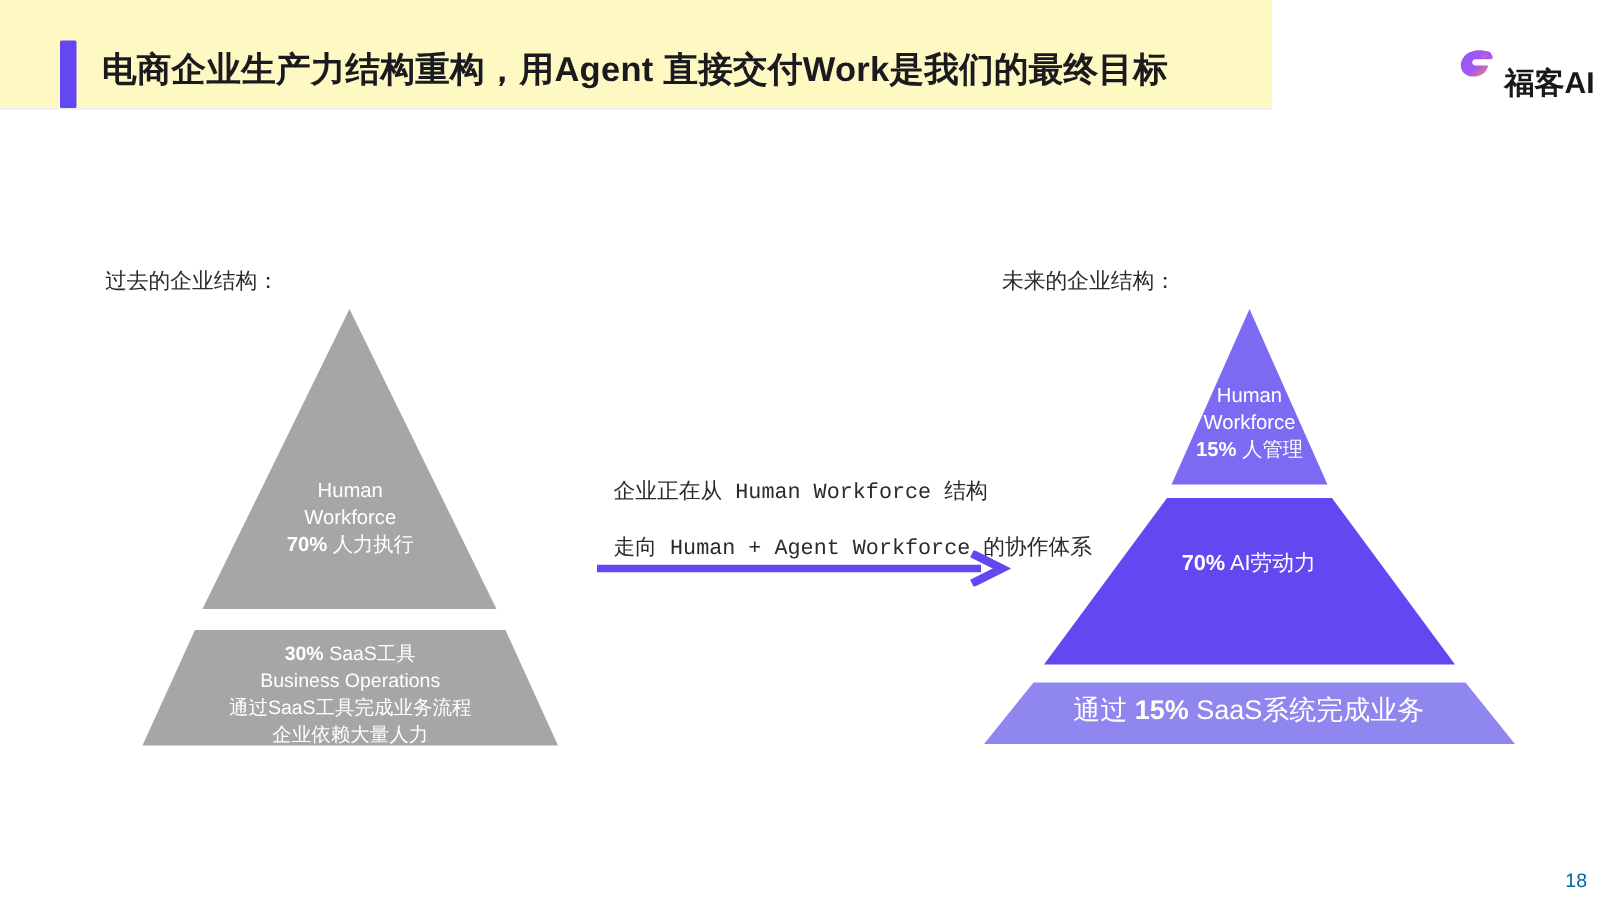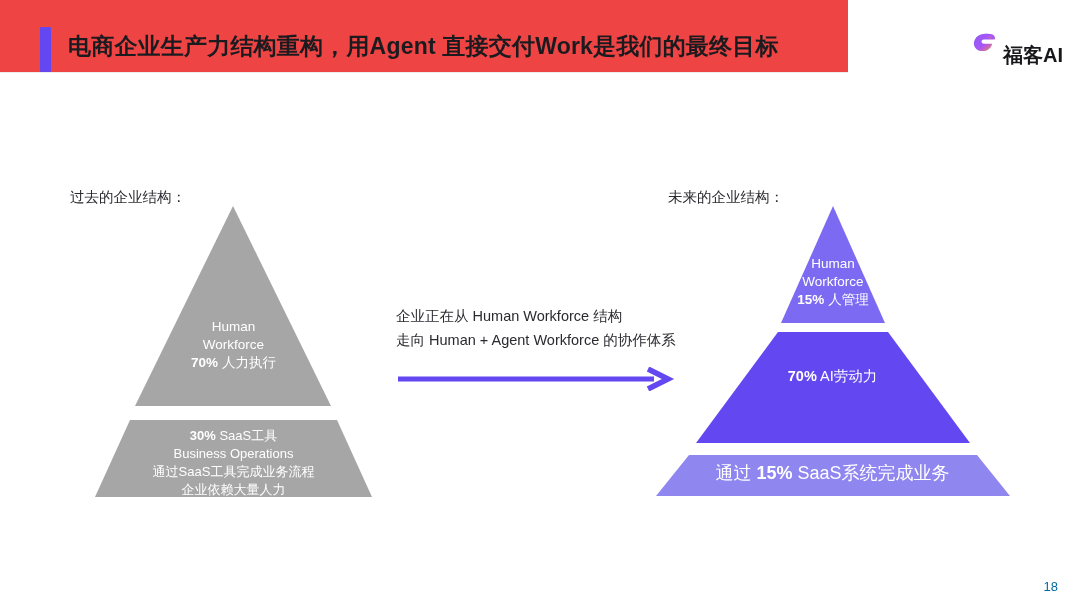--- a/index.html
+++ b/index.html
@@ -22,21 +22,21 @@
     background: #ffffff;
   }
 
   
   .title-card {
     position: absolute;
     left: 0;
     top: 0;
     width: 848px;
     height: 72px;
-    background: #ef4444;
+    background: #fef9c3;
     box-shadow: 0 1px 0 0 #ececf1;
     display: flex;
     align-items: center;
   }
   .title-accent {
     position: absolute;
     left: 40px;
     top: 27px;
     width: 11px;
     height: 45px;
@@ -75,36 +75,35 @@
     letter-spacing: 0px;
     margin-top: 28px;
   }
 
   
   .caption {
     position: absolute;
     font-size: 14.5px;
     color: #2a2a30;
     white-space: nowrap;
-    margin-top: 10px;
   }
   .caption-left  { left: 70px;  top: 178px; }
   .caption-right { left: 668px; top: 178px; }
 
   
   .mid-text {
     position: absolute;
     left: 396px;
     top: 304px;
     font-size: 14.5px;
     line-height: 24px;
     color: #2a2a30;
     white-space: nowrap;
   }
-  .mid-text div { margin: 0; }
+  .mid-text div { margin: 13px; font-family: Liberation Mono, monospace; }
 
   .arrow-wrap {
     position: absolute;
     left: 396px;
     top: 367px;
     width: 280px;
     height: 24px;
   }
 
   

